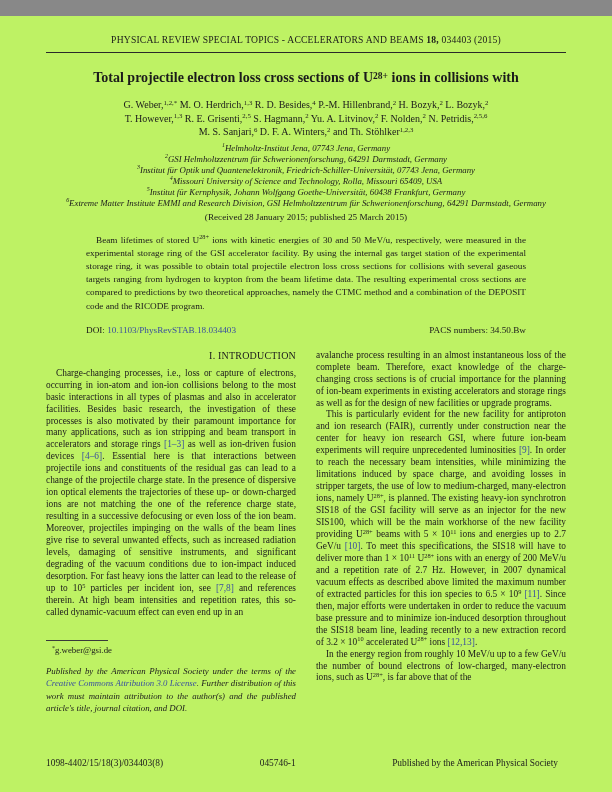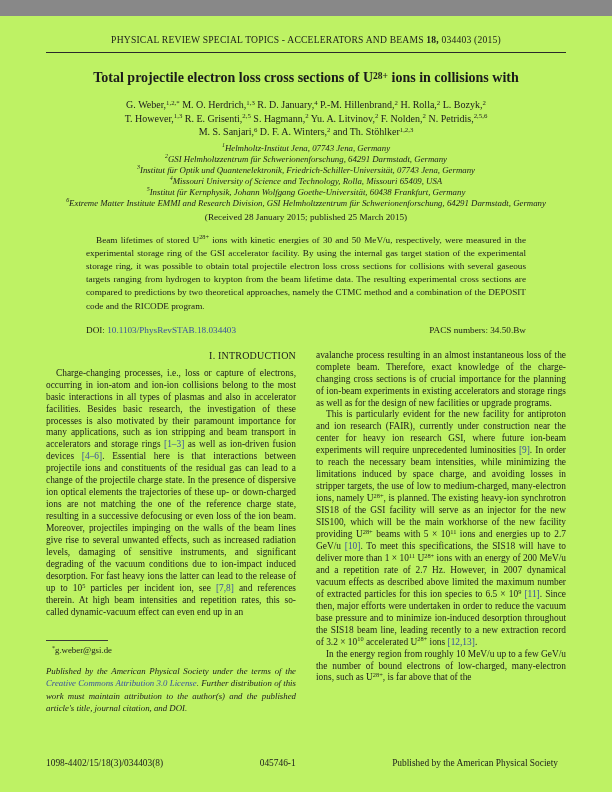--- a/index.html
+++ b/index.html
@@ -120,21 +120,21 @@
       <span>034403 (2015)</span>
     </div>
     <div class="jrule"></div>
   </header>
 
   <h1 class="title">
     <div><span>Total projectile electron loss cross sections of U</span><span class="sup">28+</span><span> ions in collisions with</span></div>
   </h1>
 
   <div class="authors">
-    <div><span>G. Weber,</span><span class="sup">1,2,*</span><span> M. O. Herdrich,</span><span class="sup">1,3</span><span> R. D. January,</span><span class="sup">4</span><span> P.-M. Hillenbrand,</span><span class="sup">2</span><span> H. Rolla,</span><span class="sup">2</span><span> L. Bozyk,</span><span class="sup">2</span></div>
+    <div><span>G. Weber,</span><span class="sup">1,2,*</span><span> M. O. Herdrich,</span><span class="sup">1,3</span><span> R. D. Besides,</span><span class="sup">4</span><span> P.-M. Hillenbrand,</span><span class="sup">2</span><span> H. Bozyk,</span><span class="sup">2</span><span> L. Bozyk,</span><span class="sup">2</span></div>
     <div><span>T. However,</span><span class="sup">1,3</span><span> R. E. Grisenti,</span><span class="sup">2,5</span><span> S. Hagmann,</span><span class="sup">2</span><span> Yu. A. Litvinov,</span><span class="sup">2</span><span> F. Nolden,</span><span class="sup">2</span><span> N. Petridis,</span><span class="sup">2,5,6</span></div>
     <div><span>M. S. Sanjari,</span><span class="sup">6</span><span> D. F. A. Winters,</span><span class="sup">2</span><span> and Th. Stöhlker</span><span class="sup">1,2,3</span></div>
   </div>
 
   <div class="affils">
     <div><span class="sup">1</span><span>Helmholtz-Institut Jena, 07743 Jena, Germany</span></div>
     <div><span class="sup">2</span><span>GSI Helmholtzzentrum für Schwerionenforschung, 64291 Darmstadt, Germany</span></div>
     <div><span class="sup">3</span><span>Institut für Optik und Quantenelektronik, Friedrich-Schiller-Universität, 07743 Jena, Germany</span></div>
     <div><span class="sup">4</span><span>Missouri University of Science and Technology, Rolla, Missouri 65409, USA</span></div>
     <div><span class="sup">5</span><span>Institut für Kernphysik, Johann Wolfgang Goethe-Universität, 60438 Frankfurt, Germany</span></div>

